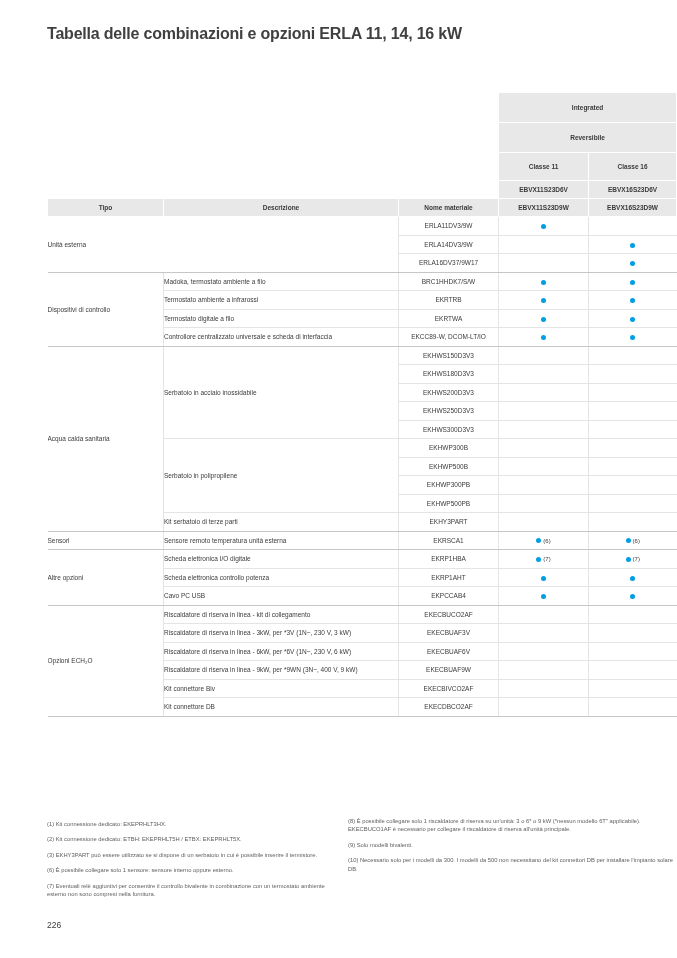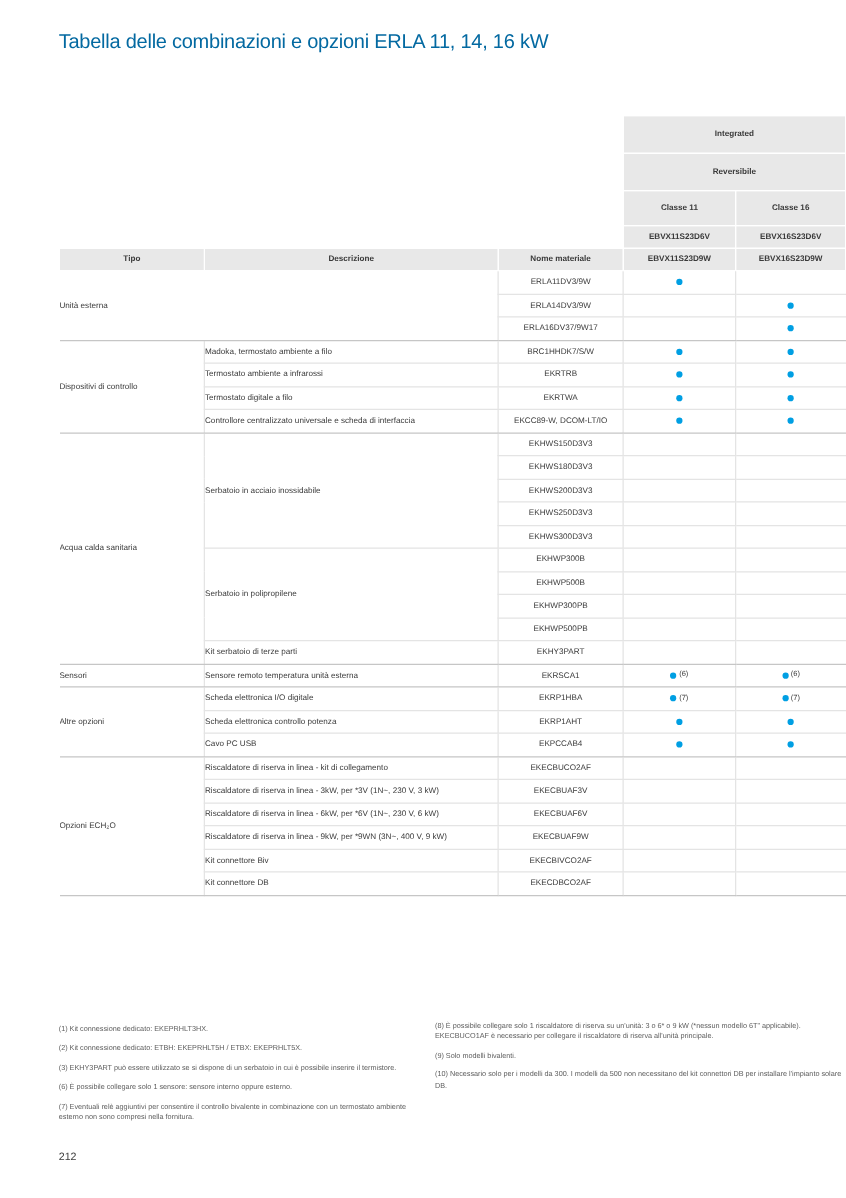--- a/index.html
+++ b/index.html
@@ -1,19 +1,19 @@
 <!DOCTYPE html>
 <html><head>
 <meta charset="utf-8">
 <style>
   html,body{margin:0;padding:0;}
   body{width:677px;height:958px;background:#ffffff;position:relative;
        font-family:"Liberation Sans",sans-serif;-webkit-font-smoothing:antialiased;}
-  .title{position:absolute;left:47px;top:25px;font-size:16px;font-weight:normal;
-         color:#0369a1;letter-spacing:-0.2px;white-space:nowrap;}
+  .title{position:absolute;left:47px;top:25px;font-size:16px;font-weight:bold;
+         color:#404040;letter-spacing:-0.2px;white-space:nowrap;}
   table.combo{position:absolute;left:47px;top:92px;width:629px;
               border-collapse:collapse;table-layout:fixed;}
   table.combo td{font-size:6.5px;color:#3a3a3a;padding:0;vertical-align:middle;
                  overflow:hidden;white-space:nowrap;}
   td.hd{background:#e8e8e8;border:1px solid #ffffff;text-align:center;
         font-weight:bold;color:#1f1f1f;}
   td.ghost{background:transparent;border:none;}
   tr.h30{height:30px;} tr.h28{height:28px;} tr.h18{height:18px;}
   tr.b{height:18.5px;}
   .combo tr.b > td{border-bottom:1px solid #e4e4e4;}
@@ -244,13 +244,13 @@
   <p>(6) È possibile collegare solo 1 sensore: sensore interno oppure esterno.</p>
   <p>(7) Eventuali relè aggiuntivi per consentire il controllo bivalente in combinazione con un termostato ambiente esterno non sono compresi nella fornitura.</p>
 </div>
 
 <div class="fn fnr">
   <p>(8) È possibile collegare solo 1 riscaldatore di riserva su un'unità: 3 o 6* o 9 kW (*nessun modello 6T" applicabile). EKECBUCO1AF è necessario per collegare il riscaldatore di riserva all'unità principale.</p>
   <p>(9) Solo modelli bivalenti.</p>
   <p>(10) Necessario solo per i modelli da 300. I modelli da 500 non necessitano del kit connettori DB per installare l'impianto solare DB.</p>
 </div>
 
-<div class="pageno">212</div>
+<div class="pageno">226</div>
 
 </body></html>

